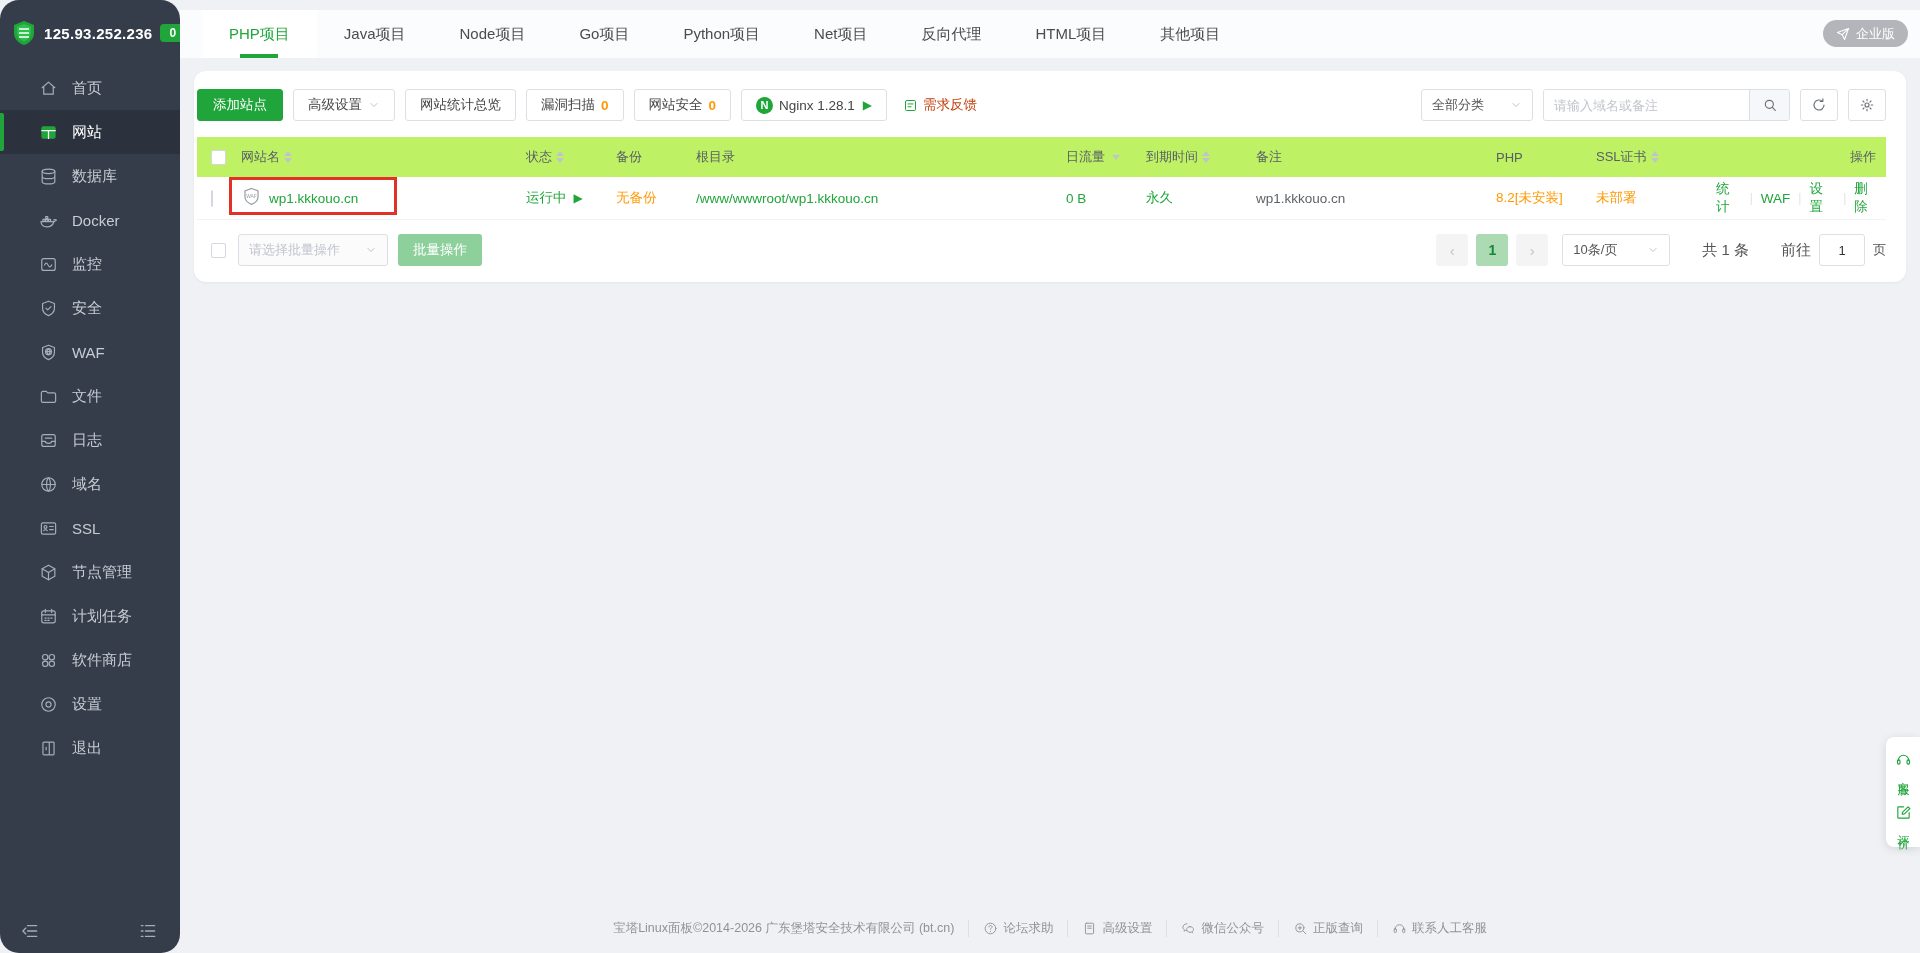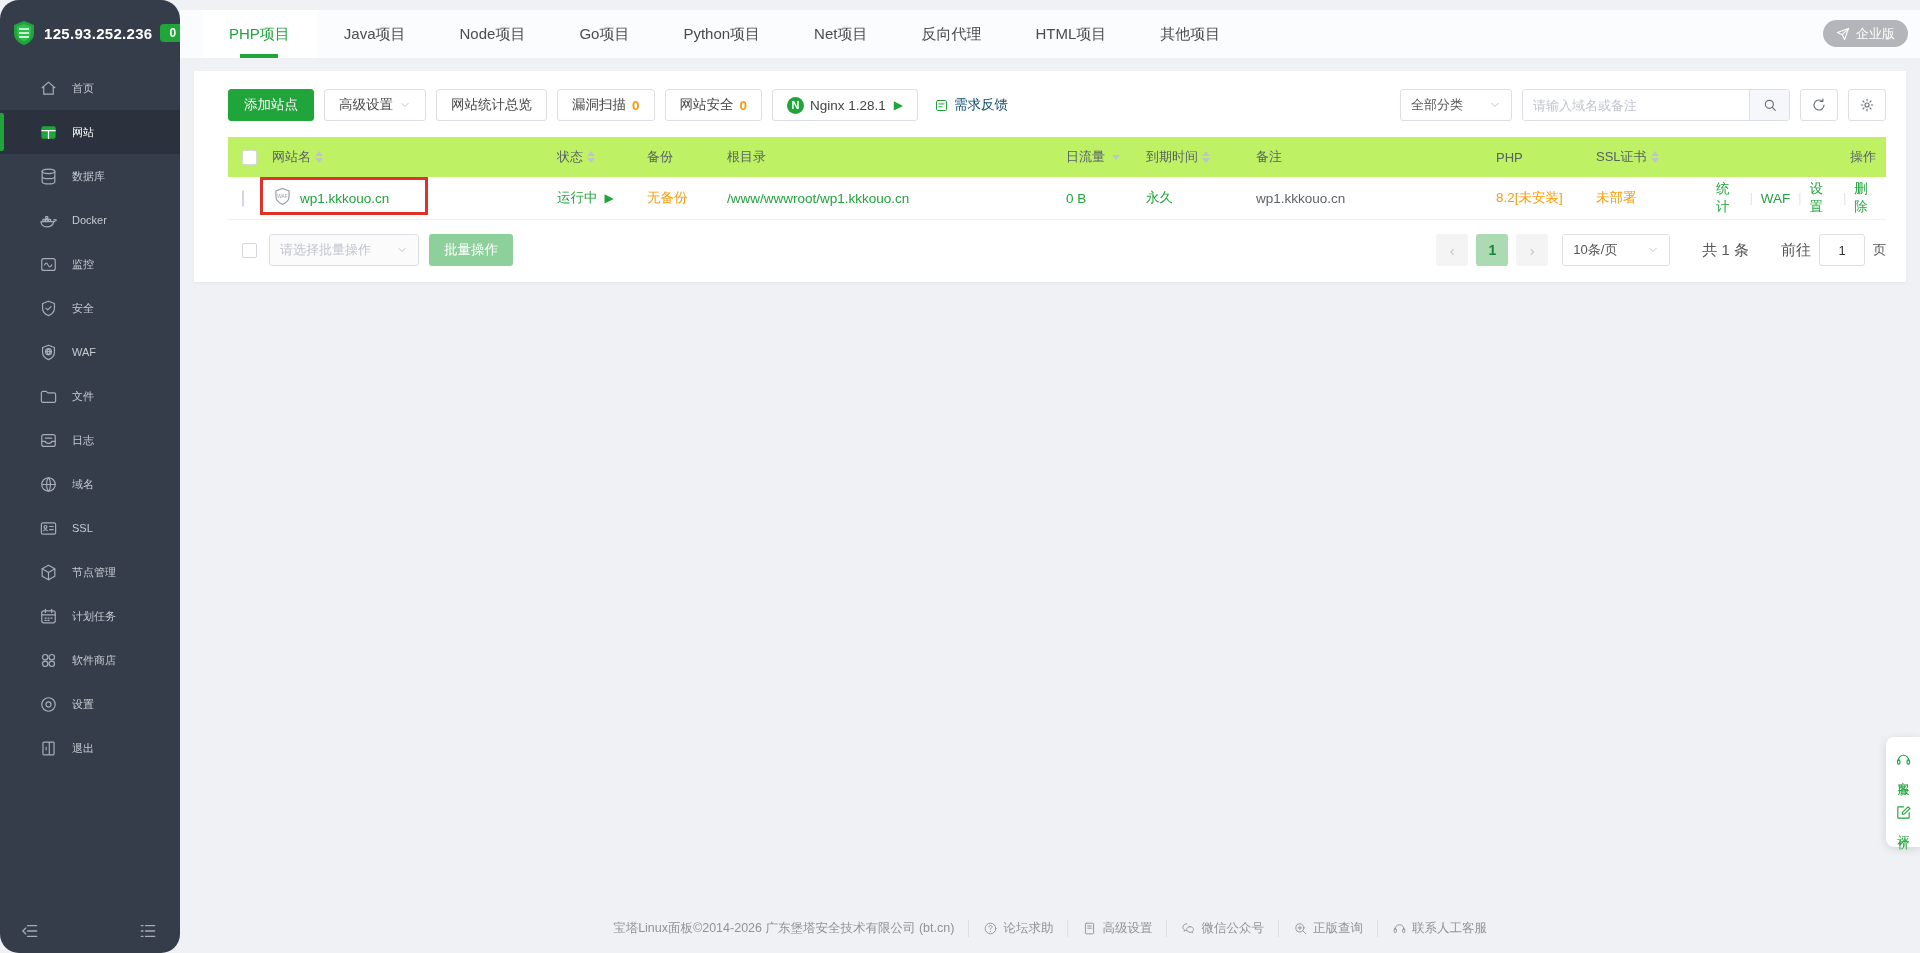--- a/index.html
+++ b/index.html
@@ -7,21 +7,21 @@
   body { font-family:"Liberation Sans","DejaVu Sans",sans-serif; font-size:14px; color:#333; background:#eff1f4; }
   .app { display:flex; width:1920px; height:953px; }
 
   
   .sidebar { width:180px; flex-shrink:0; background:#353d4a; color:#c7ccd3; position:relative;border-radius:19px; }
   .logo-row { display:flex; align-items:center; padding:20px 12px 16px 12px; }
   .logo-icon { width:24px; height:26px; margin-right:8px; flex-shrink:0; }
   .ip { color:#fff; font-size:15px; font-weight:bold; letter-spacing:.3px; white-space:nowrap; }
   .msg-badge { background:#20a53a; color:#fff; border-radius:4px; font-size:12px; font-weight:bold; padding:3px 9px; margin-left:8px; line-height:1; }
   .menu { margin-top:4px; }
-  .menu-item { height:44px; display:flex; align-items:center; padding-left:38px; cursor:pointer; position:relative; font-size:11px; }
+  .menu-item { height:44px; display:flex; align-items:center; padding-left:38px; cursor:pointer; position:relative; font-size:15px; }
   .menu-item.active { background:#2b323d; color:#fff; }
   .menu-item.active::before { content:""; position:absolute; left:0; top:3px; bottom:3px; width:4px; background:#20a53a; border-radius:0 2px 2px 0; }
   .mi { width:20px; height:20px; margin-right:14px; display:inline-flex; align-items:center; justify-content:center; flex-shrink:0; }
   .mi svg { width:19px; height:19px; stroke:#a6adb8; fill:none; stroke-width:1.5; stroke-linecap:round; stroke-linejoin:round; }
   .menu-item.active .mi svg { stroke:#fff; }
   .mi svg .fillg { fill:#20a53a; stroke:none; }
   .mi svg .wline { stroke:#fff; stroke-width:1.6; }
   .sidebar-bottom { position:absolute; bottom:10px; left:0; right:0; display:flex; justify-content:space-between; padding:0 20px; }
   .sb-icon { width:22px; height:22px; cursor:pointer; }
   .sb-icon svg { width:20px; height:20px; stroke:#a6adb8; fill:none; stroke-width:1.6; stroke-linecap:round; }
@@ -30,38 +30,38 @@
   .main { flex:1; display:flex; flex-direction:column; position:relative; min-width:0; }
   .tabbar { margin-top:10px; height:48px; background:#fbfcfd; display:flex; align-items:stretch; padding-left:22px; position:relative; }
   .tab { padding:0 27px; display:flex; align-items:center; font-size:15px; color:#4c4c4c; cursor:pointer; position:relative; }
   .tab.active { background:#fff; color:#20a53a; }
   .tab.active::after { content:""; position:absolute; left:50%; transform:translateX(-50%); bottom:0; width:38px; height:4px; background:#20a53a; }
   .edition { position:absolute; right:12px; top:10px; height:27px; background:#b2b5ba; border-radius:14px; color:#fff; font-size:13px; display:flex; align-items:center; gap:6px; padding:0 13px; cursor:pointer; }
   .edition svg { width:14px; height:14px; stroke:#fff; fill:none; stroke-width:1.8; stroke-linecap:round; stroke-linejoin:round; }
 
   
   .content { padding:13px 14px 0 14px; }
-  .card { background:#fff; border-radius:0; box-shadow:0 1px 3px rgba(0,0,0,.05); padding:18px 20px 16px 34px; }
+  .card { background:#fff; border-radius:12px; box-shadow:0 1px 3px rgba(0,0,0,.05); padding:18px 20px 16px 3px; }
 
   .toolbar { display:flex; align-items:center; }
   .tleft { display:flex; align-items:center; gap:10px; }
   .btn { height:32px; border:1px solid #dcdfe6; background:#fff; border-radius:3px; padding:0 14px; font-size:13.5px; color:#454545; display:inline-flex; align-items:center; gap:6px; cursor:pointer; white-space:nowrap; }
   .btn-primary { background:#20a53a; border-color:#20a53a; color:#fff; padding:0 15px; }
   .chev { width:12px; height:12px; }
   .chev svg { width:12px; height:12px; stroke:#b6bac2; fill:none; stroke-width:1.8; stroke-linecap:round; stroke-linejoin:round; }
   .cnt-orange { color:#ff9900; font-weight:bold; }
   .n-badge { width:17px; height:17px; border-radius:50%; background:#20a53a; color:#fff; font-size:11px; font-weight:bold; display:inline-flex; align-items:center; justify-content:center; }
   .play { color:#20a53a; font-size:12px; margin-left:2px; }
-  .link-green { color:#0c4a6e; font-size:13.5px; display:inline-flex; align-items:center; gap:5px; cursor:pointer; margin-left:6px; white-space:nowrap; }
+  .link-green { color:#c2410c; font-size:13.5px; display:inline-flex; align-items:center; gap:5px; cursor:pointer; margin-left:6px; white-space:nowrap; }
   .link-green svg { width:15px; height:15px; stroke:#20a53a; fill:none; stroke-width:1.6; stroke-linecap:round; stroke-linejoin:round; }
 
   .tright { margin-left:auto; display:flex; align-items:center; gap:10px; }
   .select { height:32px; border:1px solid #dcdfe6; background:#fff; border-radius:3px; display:inline-flex; align-items:center; justify-content:space-between; padding:0 10px; font-size:13px; color:#555; cursor:pointer; }
   .sel-cat { width:112px; }
-  .searchbox { display:flex; width:268px; height:32px; border:1px solid #dcdfe6; border-radius:3px; overflow:hidden; background:#fff; }
+  .searchbox { display:flex; width:247px; height:32px; border:1px solid #dcdfe6; border-radius:3px; overflow:hidden; background:#fff; }
   .searchbox input { flex:1; border:none; outline:none; padding:0 10px; font-size:13px; color:#333; font-family:inherit; min-width:0; }
   .searchbox input::placeholder { color:#c0c4cc; }
   .search-btn { width:40px; background:#f5f7fa; border-left:1px solid #dcdfe6; display:flex; align-items:center; justify-content:center; cursor:pointer; }
   .icon-btn { width:38px; height:32px; border:1px solid #dcdfe6; border-radius:3px; background:#fff; display:flex; align-items:center; justify-content:center; cursor:pointer; }
   .gi svg { width:16px; height:16px; stroke:#6a6f76; fill:none; stroke-width:1.7; stroke-linecap:round; stroke-linejoin:round; }
 
   
   .tbl { margin-top:16px; }
   .tgrid { display:grid; grid-template-columns:44px 285px 90px 80px 1fr 80px 110px 240px 100px 120px 170px; align-items:center; }
   .thead { background:#bef264; height:40px; font-size:13px; color:#5a5f66; }

